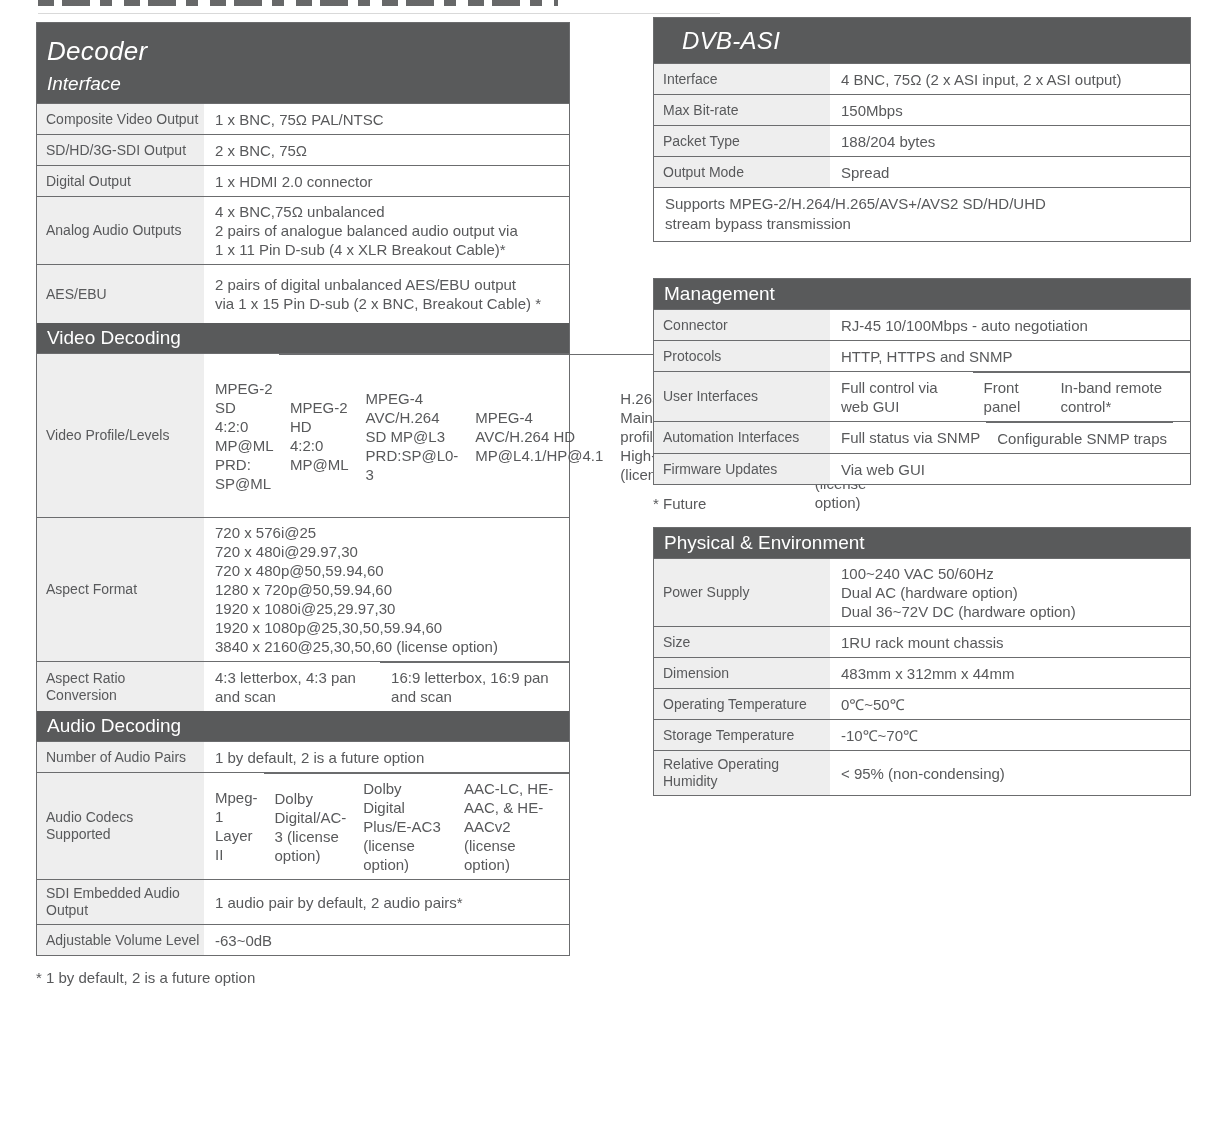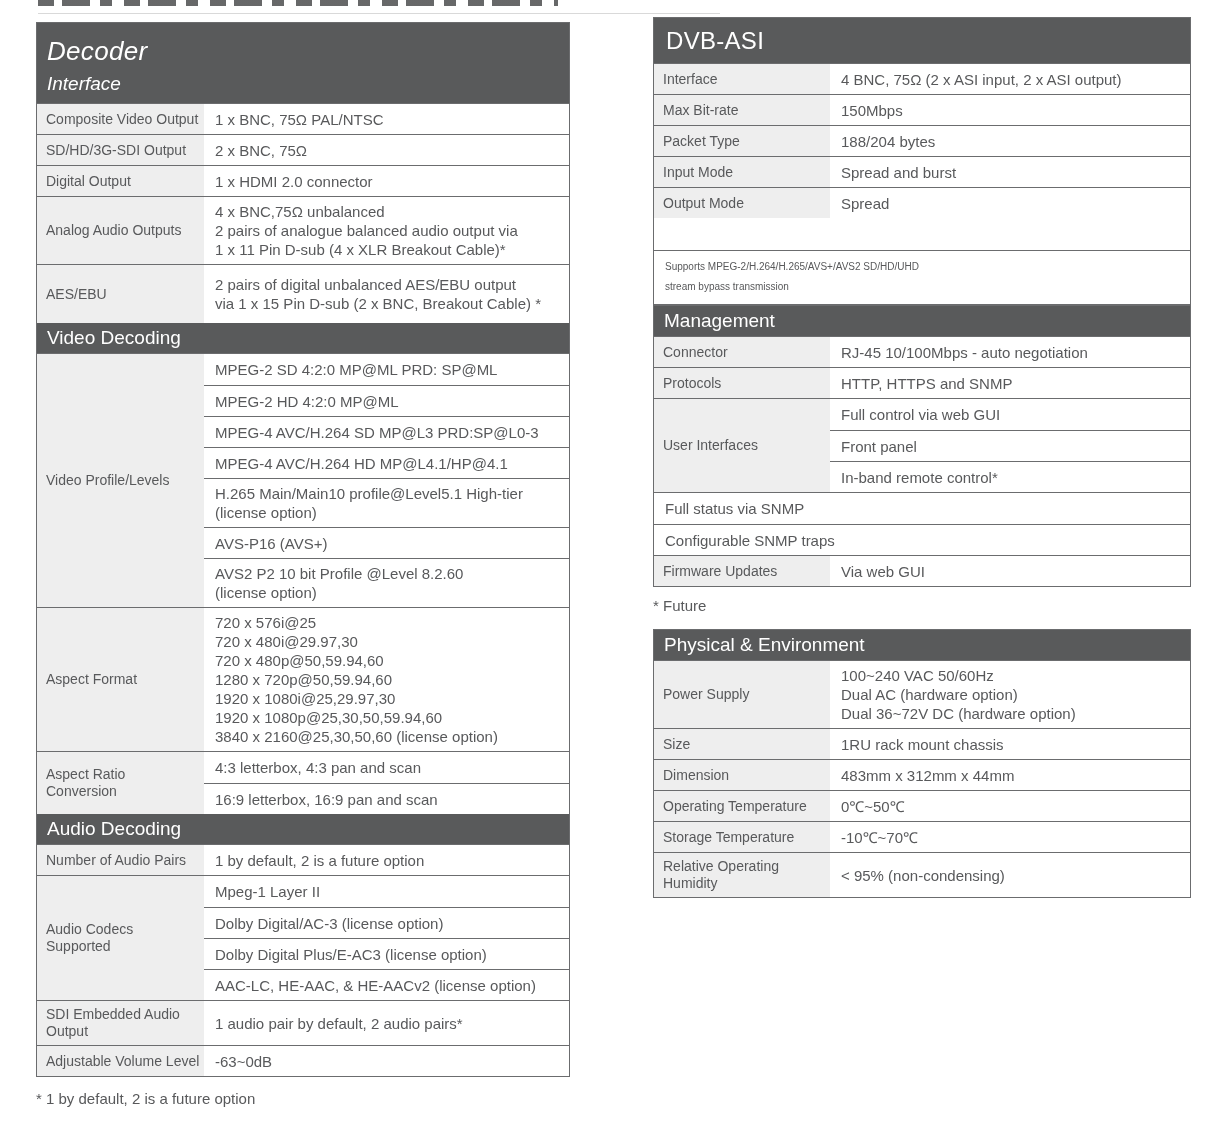--- a/index.html
+++ b/index.html
@@ -47,21 +47,21 @@
     background:var(--header-bg);color:var(--header-text);
     padding:13px 10px 7px 10px;
     font-style:italic;
   }
   .main-title{font-size:26px;line-height:30px;font-weight:400;letter-spacing:.3px;}
   .sub-title{font-size:19px;line-height:24px;margin-top:6px;font-weight:400;}
 
   .big-header{
     background:var(--header-bg);color:var(--header-text);
     height:45px;display:flex;align-items:center;
-    padding:0 12px;font-size:24px;font-weight:400;letter-spacing:.3px;
+    padding:0 28px;font-size:24px;font-weight:400;letter-spacing:.3px;font-style:italic;
   }
   .section-bar{
     background:var(--header-bg);color:var(--header-text);
     height:30px;display:flex;align-items:center;
     padding:4px 10px;font-size:19px;font-weight:400;
   }
 
   .r{display:flex;border-top:1px solid var(--border);min-height:31px;}
   .lab{
     background:var(--label-bg);
@@ -69,40 +69,40 @@
     padding:5px 4px 5px 9px;
     font-size:14px;line-height:17px;
   }
   .col-left .lab{width:167px;min-width:167px;}
   .col-right .lab{width:176px;min-width:176px;}
   .val{
     flex:1;display:flex;align-items:center;
     padding:5px 6px 5px 11px;
     font-size:15px;line-height:19px;white-space:pre-line;
   }
-  .stack{flex:1;display:flex;flex-direction:column;}
+  .stack{flex:1;display:flex;flex-direction:row;}
   .sval{
     border-top:1px solid var(--border);
     display:flex;align-items:center;min-height:31px;
     padding:5px 6px 5px 11px;font-size:15px;line-height:19px;white-space:pre-line;
   }
   .stack .sval:first-child{border-top:none;}
   .r.tall .val{padding-top:10px;padding-bottom:10px;}
   .full-note{
     border-top:1px solid var(--border);
-    padding:6px 10px 7px 11px;font-size:10px;line-height:20px;white-space:pre-line;margin-top:32px;
+    padding:6px 10px 7px 11px;font-size:15px;line-height:20px;white-space:pre-line;
   }
 
   .footnote{
     text-align:left;font-size:15px;line-height:19px;
     padding-right:3px;color:var(--body-text);
   }
   .fn-left{margin-top:12px;}
   .fn-right{margin-top:9px;margin-bottom:14px;}
-  .gap-lg{}
+  .gap-lg{margin-top:36px;}
 </style>
 </head>
 <body>
 
 <div class="page">
 
   <div class="crop-frag"></div>
   <div class="faint-line"></div>
 
   <div class="col col-left">
@@ -216,24 +216,20 @@
       </div>
       <div class="r">
         <div class="lab">Max Bit-rate</div>
         <div class="val">150Mbps</div>
       </div>
       <div class="r">
         <div class="lab">Packet Type</div>
         <div class="val">188/204 bytes</div>
       </div>
       <div class="r">
-        <div class="lab">Input Mode</div>
-        <div class="val">Spread and burst</div>
-      </div>
-      <div class="r">
         <div class="lab">Output Mode</div>
         <div class="val">Spread</div>
       </div>
 
       <div class="full-note">Supports MPEG-2/H.264/H.265/AVS+/AVS2 SD/HD/UHD
 stream bypass transmission</div>
     </div>
 
     <div class="spec-table gap-lg">
       <div class="section-bar">Management</div>
@@ -250,20 +246,21 @@
       <div class="r">
         <div class="lab">User Interfaces</div>
         <div class="stack">
           <div class="sval">Full control via web GUI</div>
           <div class="sval">Front panel</div>
           <div class="sval">In-band remote control*</div>
         </div>
       </div>
 
       <div class="r">
+        <div class="lab">Automation Interfaces</div>
         <div class="stack">
           <div class="sval">Full status via SNMP</div>
           <div class="sval">Configurable SNMP traps</div>
         </div>
       </div>
 
       <div class="r">
         <div class="lab">Firmware Updates</div>
         <div class="val">Via web GUI</div>
       </div>

